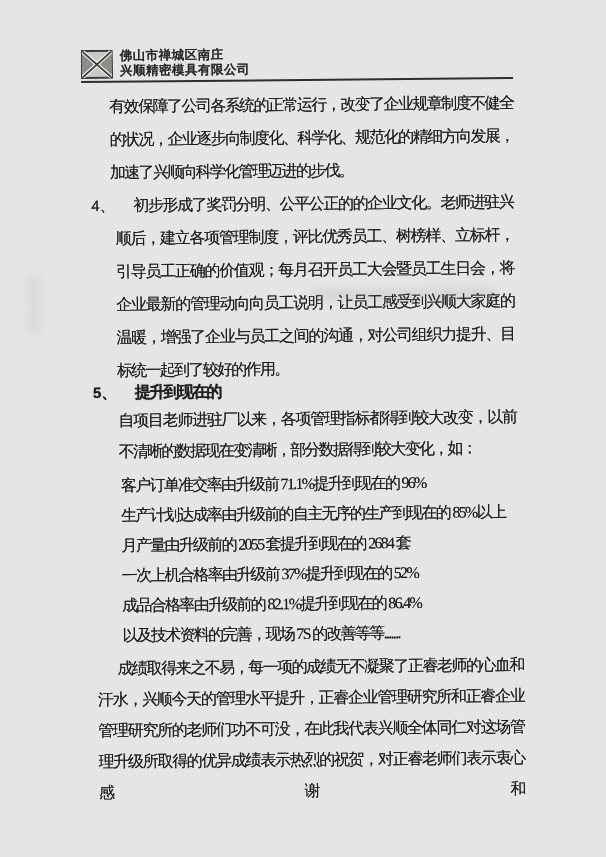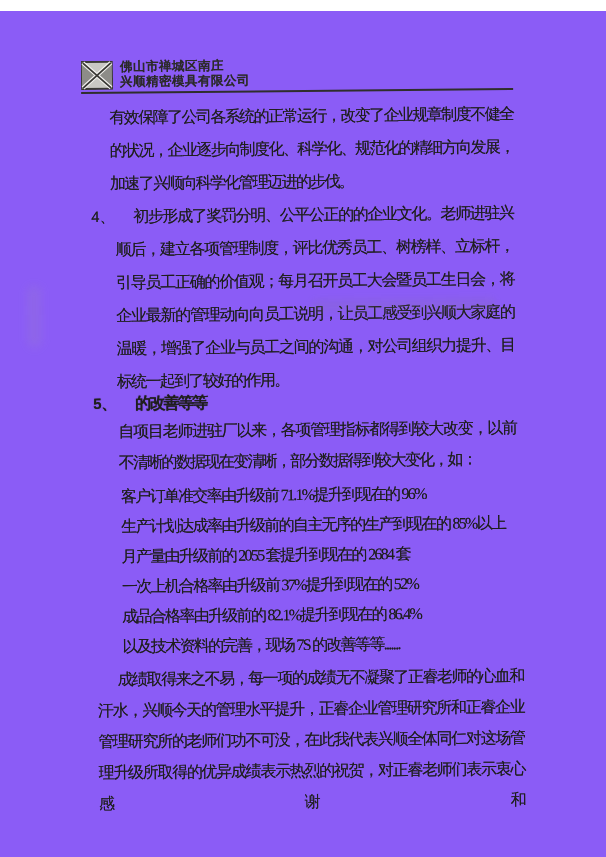--- a/index.html
+++ b/index.html
@@ -1,19 +1,19 @@
 <!DOCTYPE html>
 <html><head>
 <meta charset="utf-8">
 <style>
   * { margin:0; padding:0; box-sizing:border-box; }
   html,body { width:606px; height:857px; overflow:hidden; background:#ffffff; }
   body { font-family:"Liberation Serif","DejaVu Serif",serif; color:#222120; }
 
-  .page   { position:absolute; inset:0; background:#8b5cf6;margin-top:11px; }
+  .page   { position:absolute; inset:0; background:#e5e5e5; }
   .doc    { position:absolute; inset:0; transform:rotate(-0.55deg); transform-origin:50% 45%; }
 
   
   .header { position:absolute; left:84px; top:47px; width:432px; }
   .header-row { display:flex; align-items:center; gap:7px; }
   .logo   { width:32px; height:29px; flex:0 0 auto; }
   .company { font-size:12.5px; font-weight:bold; line-height:15px; letter-spacing:0.5px;
              color:#2b2a28; text-shadow:0 0 0.6px rgba(40,40,40,.6); }
   .rule   { border-top:2.3px solid #2f2e2c; margin-top:2px; }
 
@@ -67,21 +67,21 @@
       </div>
       <div class="rule"></div>
     </div>
 
     <div class="bodytext">
 
       <p class="p-cont">有效保障了公司各系统的正常运行，改变了企业规章制度不健全的状况，企业逐步向制度化、科学化、规范化的精细方向发展，加速了兴顺向科学化管理迈进的步伐。</p>
 
       <p class="li"><span class="num">4、</span><span>初步形成了奖罚分明、公平公正的的企业文化。老师进驻兴顺后，建立各项管理制度，评比优秀员工、树榜样、立标杆，引导员工正确的价值观；每月召开员工大会暨员工生日会，将企业最新的管理动向向员工说明，让员工感受到兴顺大家庭的温暖，增强了企业与员工之间的沟通，对公司组织力提升、目标统一起到了较好的作用。</span></p>
 
-      <p class="li-head"><span class="num">5、</span><span>的改善等等</span></p>
+      <p class="li-head"><span class="num">5、</span><span>提升到现在的</span></p>
 
       <p class="p-intro">自项目老师进驻厂以来，各项管理指标都得到较大改变，以前不清晰的数据现在变清晰，部分数据得到较大变化，如：</p>
 
       <div class="metrics">
         <p class="metric">客户订单准交率由升级前 71.1%提升到现在的 96%</p>
         <p class="metric">生产计划达成率由升级前的自主无序的生产到现在的 85%以上</p>
         <p class="metric">月产量由升级前的 2055 套提升到现在的 2684 套</p>
         <p class="metric">一次上机合格率由升级前 37%提升到现在的 52%</p>
         <p class="metric">成品合格率由升级前的 82.1%提升到现在的 86.4%</p>
         <p class="metric">以及技术资料的完善，现场 7S 的改善等等.......</p>

